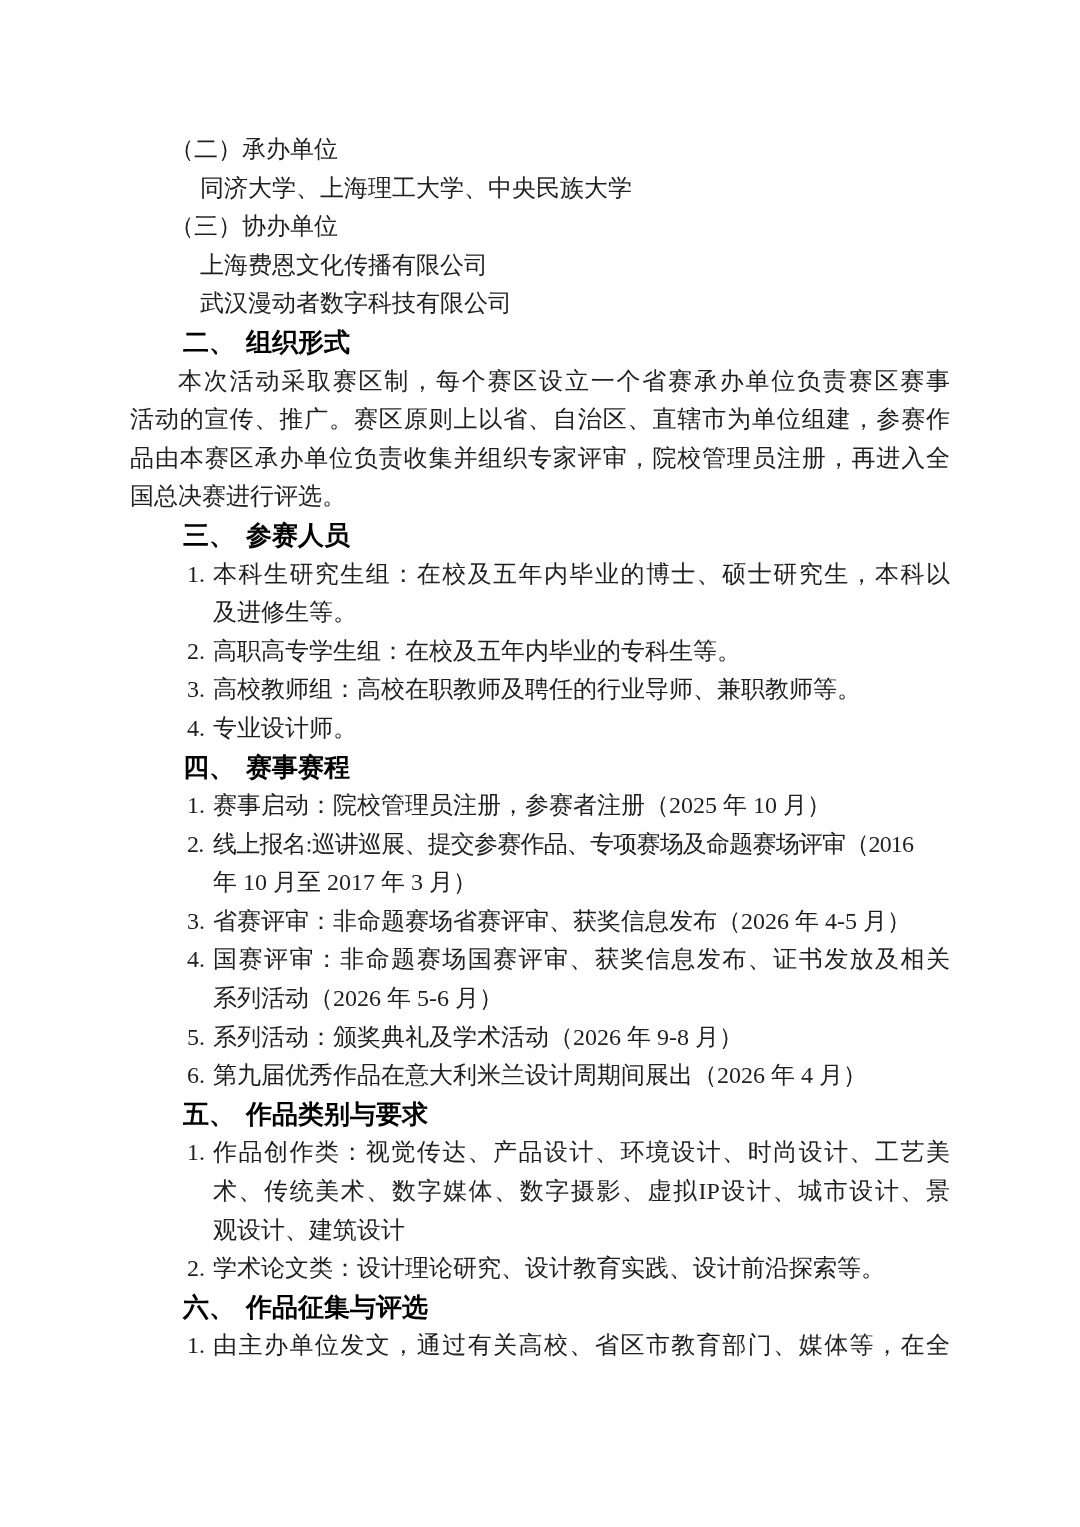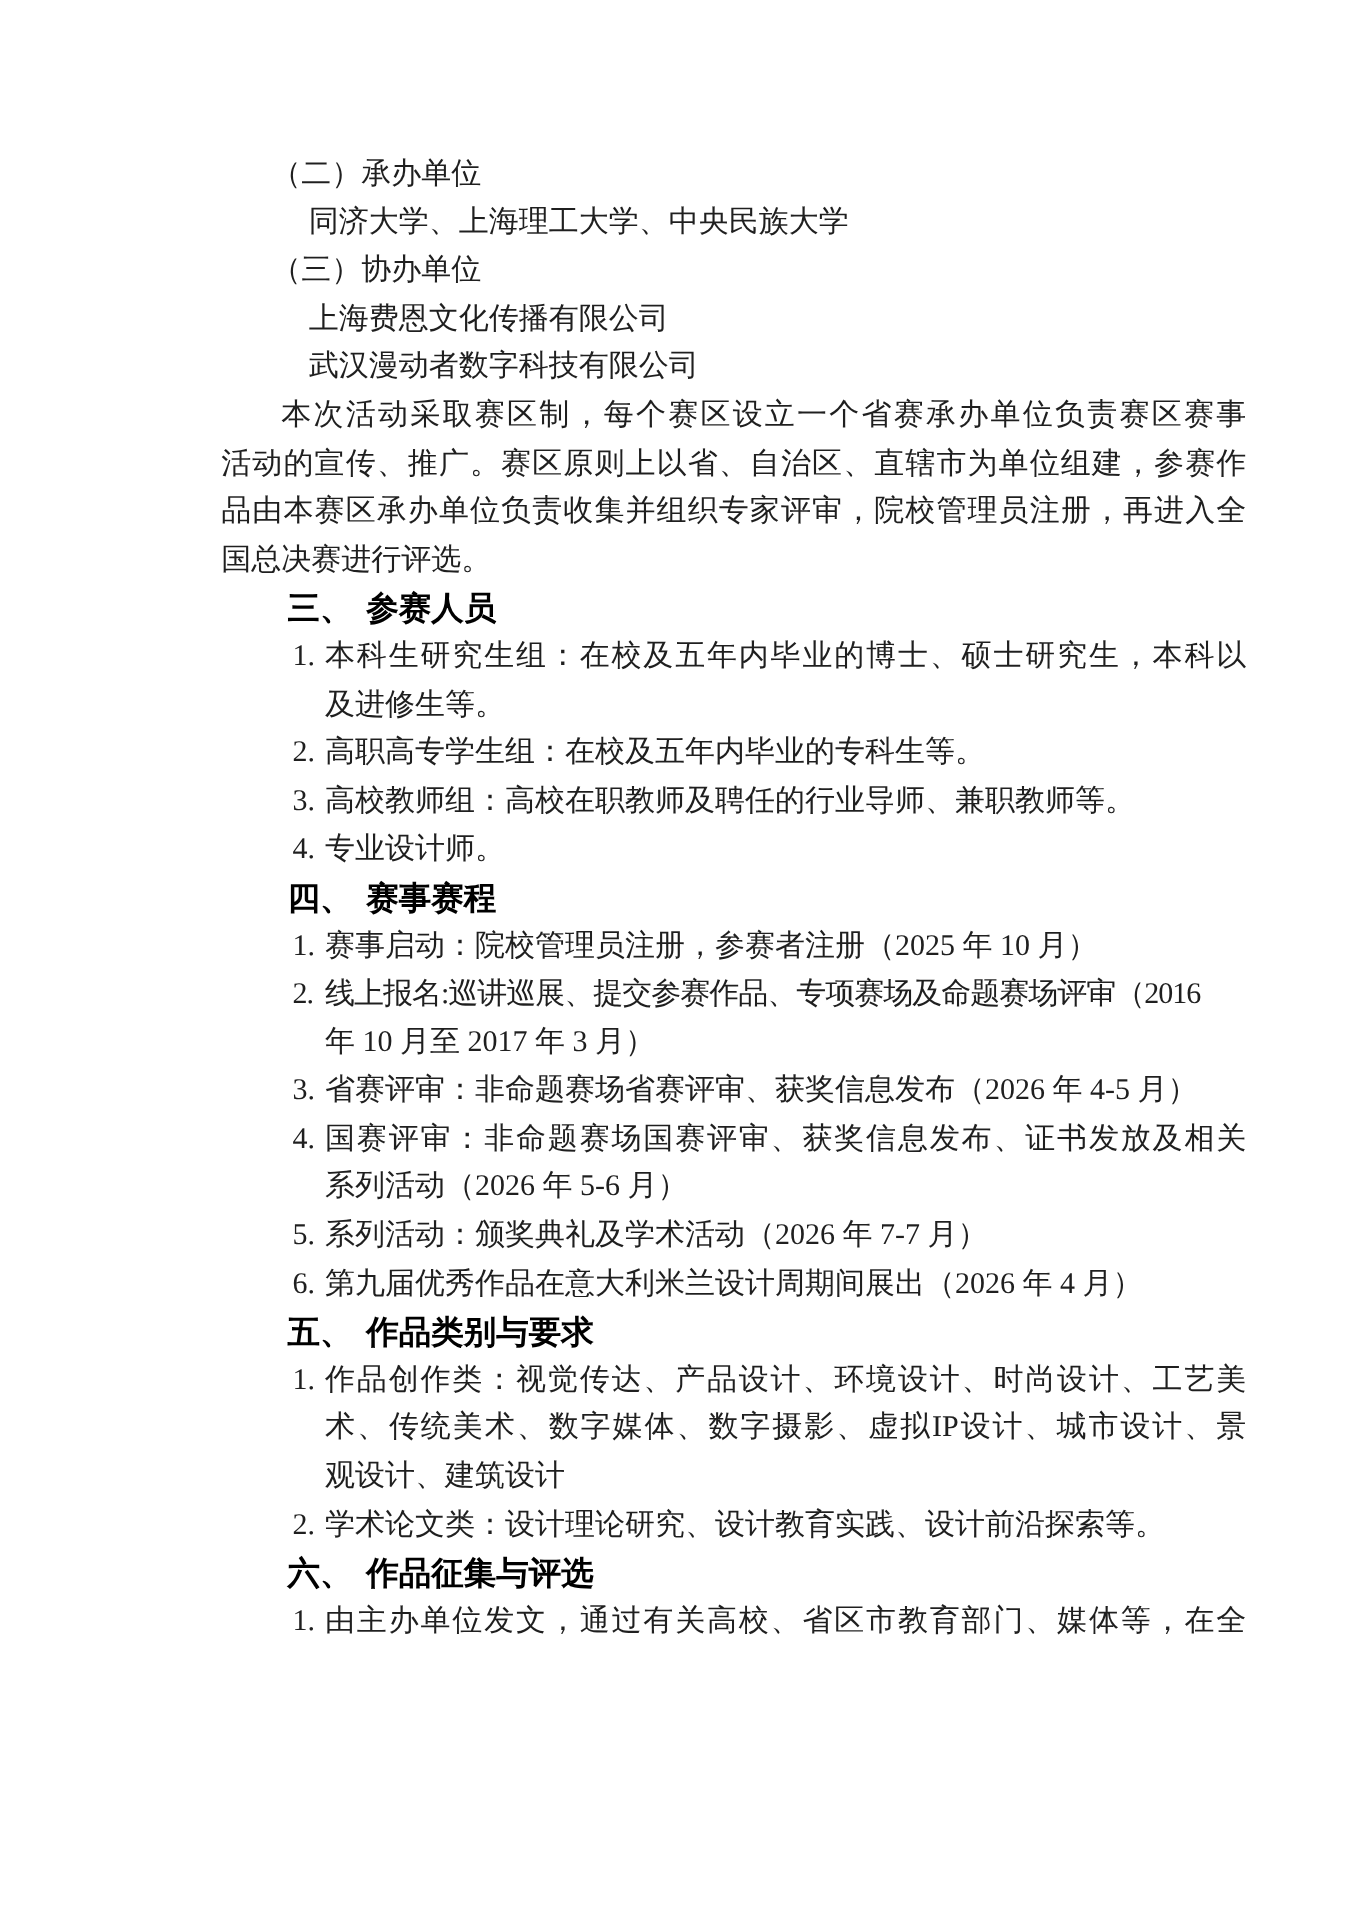--- a/index.html
+++ b/index.html
@@ -5,21 +5,21 @@
   html,body{margin:0;padding:0;background:#ffffff;}
   .page{
     position:relative;
     width:1080px;height:1527px;
     background:#ffffff;
     color:#1f1f1f;
     font-family:"Liberation Serif","DejaVu Serif",serif;
     overflow:hidden;
   }
   .content{
-    position:absolute;left:130px;top:120px;width:820px;margin-left:47px;
+    position:absolute;left:130px;top:130px;width:820px;
   }
   .line{
     position:relative;
     height:38.6px;line-height:38.6px;
     font-size:24px;
     white-space:normal;
   }
   .sub{padding-left:40px;}
   .org{padding-left:70px;}
   .note{padding-left:40px;}
@@ -43,20 +43,23 @@
 
 <div class="page">
   <div class="content">
 
     <div class="line sub">（二）承办单位</div>
     <div class="line org">同济大学、上海理工大学、中央民族大学</div>
     <div class="line sub">（三）协办单位</div>
     <div class="line org">上海费恩文化传播有限公司</div>
     <div class="line org">武汉漫动者数字科技有限公司</div>
 
+    <div class="line heading">
+      <span class="h-num">二、</span><span class="h-title">组织形式</span>
+    </div>
     <div class="line para-first just">本次活动采取赛区制，每个赛区设立一个省赛承办单位负责赛区赛事</div>
     <div class="line just">活动的宣传、推广。赛区原则上以省、自治区、直辖市为单位组建，参赛作</div>
     <div class="line just">品由本赛区承办单位负责收集并组织专家评审，院校管理员注册，再进入全</div>
     <div class="line">国总决赛进行评选。</div>
 
     <div class="line heading">
       <span class="h-num">三、</span><span class="h-title">参赛人员</span>
     </div>
     <div class="line item just">
       <span class="num">1.</span><span>本科生研究生组：在校及五年内毕业的博士、硕士研究生，本科以</span>
@@ -83,21 +86,21 @@
     </div>
     <div class="line item-cont">年 10 月至 2017 年 3 月）</div>
     <div class="line item">
       <span class="num">3.</span><span>省赛评审：非命题赛场省赛评审、获奖信息发布（2026 年 4-5 月）</span>
     </div>
     <div class="line item just">
       <span class="num">4.</span><span>国赛评审：非命题赛场国赛评审、获奖信息发布、证书发放及相关</span>
     </div>
     <div class="line item-cont">系列活动（2026 年 5-6 月）</div>
     <div class="line item">
-      <span class="num">5.</span><span>系列活动：颁奖典礼及学术活动（2026 年 7-7 月）</span>
+      <span class="num">5.</span><span>系列活动：颁奖典礼及学术活动（2026 年 9-8 月）</span>
     </div>
     <div class="line item">
       <span class="num">6.</span><span>第九届优秀作品在意大利米兰设计周期间展出（2026 年 4 月）</span>
     </div>
 
     <div class="line heading">
       <span class="h-num">五、</span><span class="h-title">作品类别与要求</span>
     </div>
     <div class="line item just">
       <span class="num">1.</span><span>作品创作类：视觉传达、产品设计、环境设计、时尚设计、工艺美</span>

